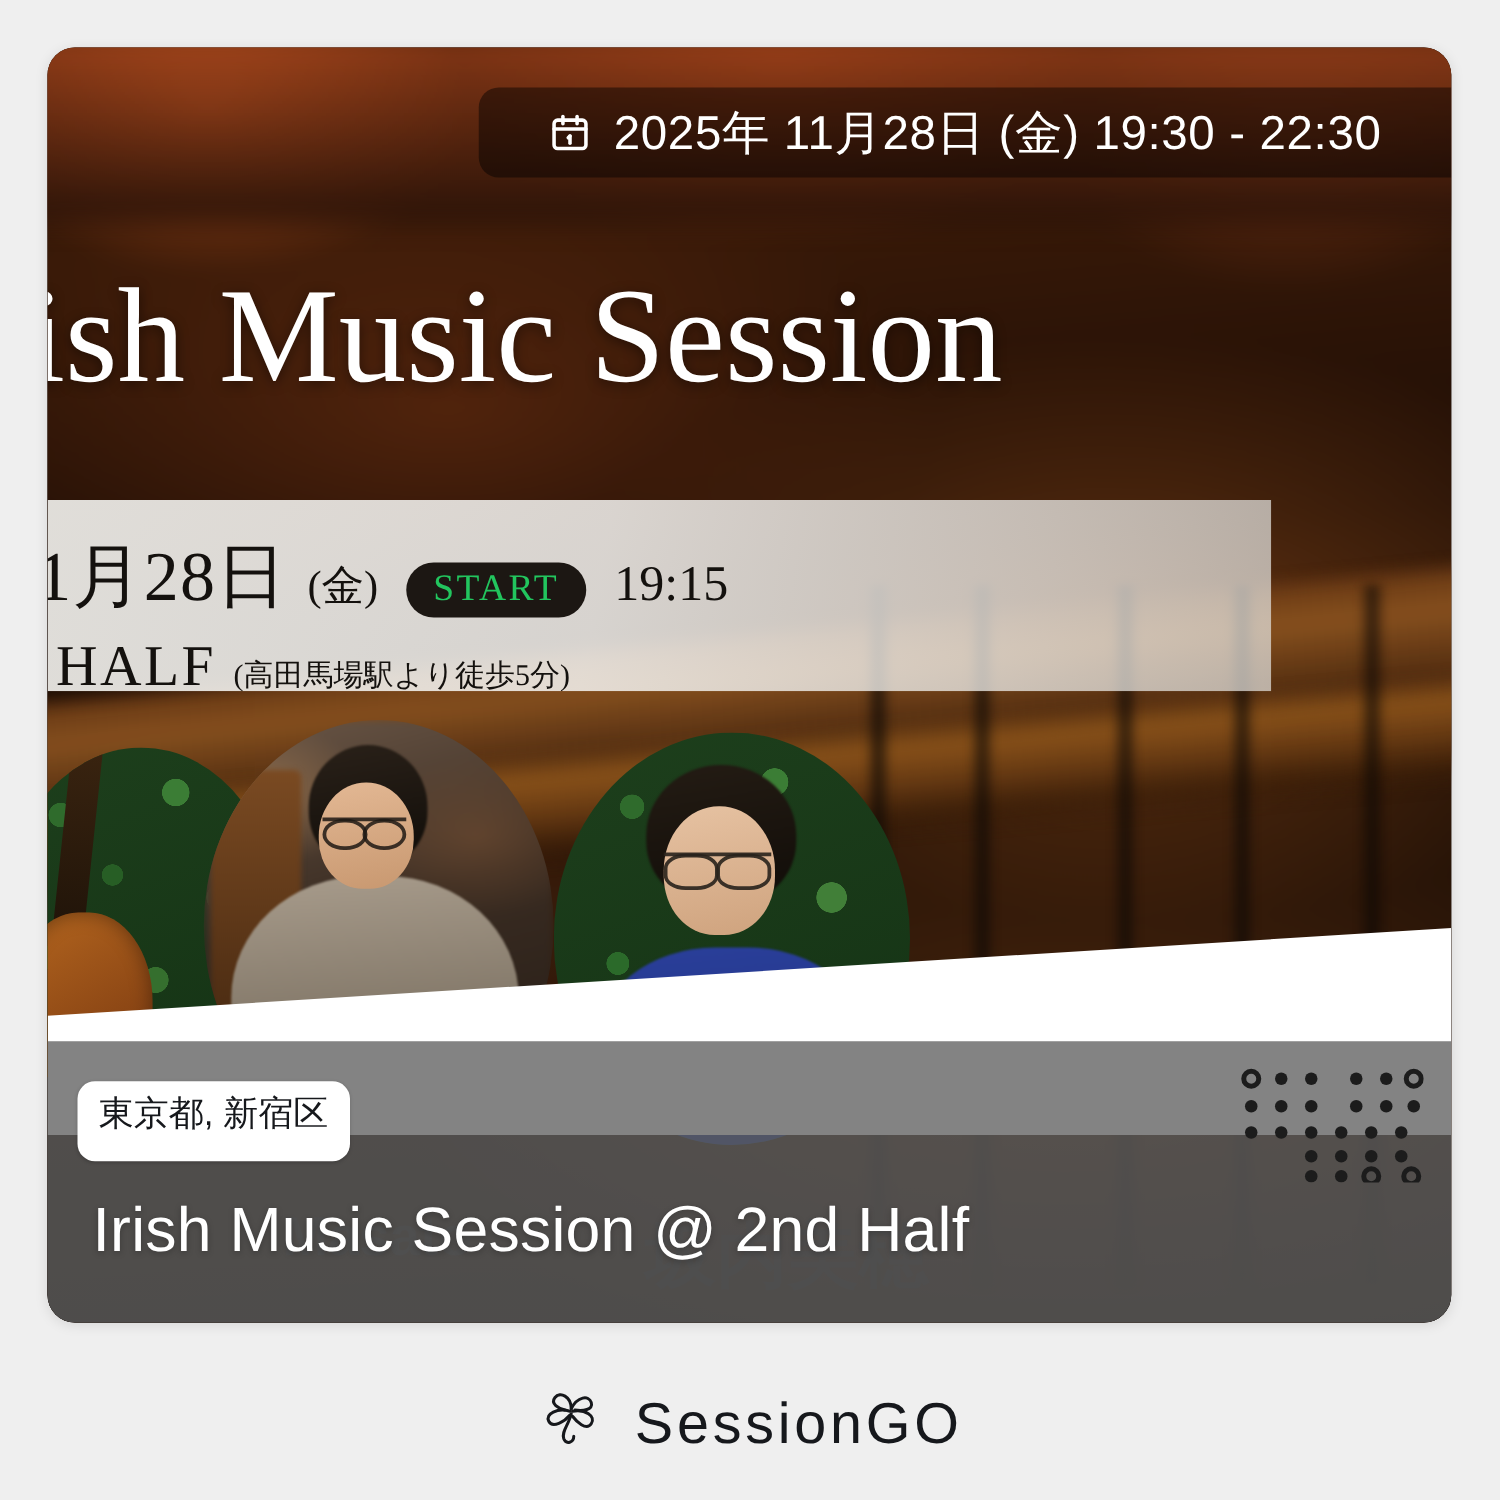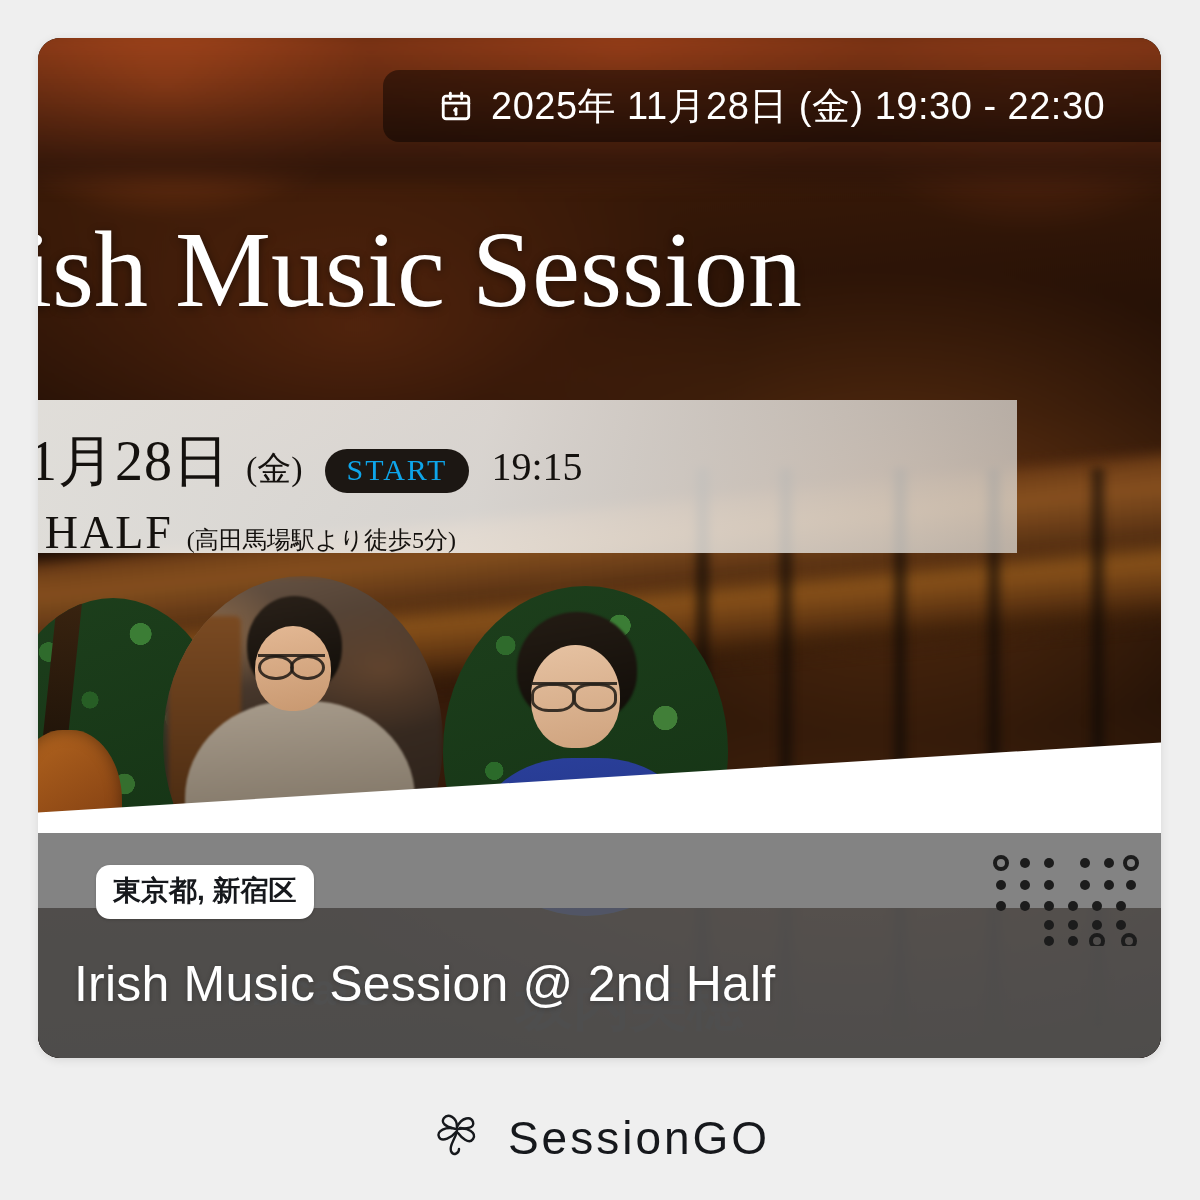--- a/index.html
+++ b/index.html
@@ -81,21 +81,21 @@
     background:linear-gradient(100deg,rgba(238,237,233,.93) 0%,rgba(244,243,240,.86) 45%,rgba(226,225,221,.72) 100%);
   }
   .poster-row1{
     position:absolute;left:-36px;top:236px;white-space:nowrap;
     font-family:"Liberation Serif","DejaVu Serif",serif;
     color:#14110e;display:flex;align-items:baseline;gap:16px;
   }
   .p-date{font-size:56px;letter-spacing:1px;}
   .p-dow{font-size:34px;}
   .p-start{
-    display:inline-block;background:#1c1713;color:#0ea5e9;
+    display:inline-block;background:#1c1713;color:#22c55e;
     border-radius:999px;padding:4px 22px 6px;
     font-size:30px;letter-spacing:2px;margin:0 6px;
     font-family:"Liberation Serif","DejaVu Serif",serif;
   }
   .p-time{font-size:40px;}
   .poster-row2{
     position:absolute;left:-42px;top:318px;white-space:nowrap;
     font-family:"Liberation Serif","DejaVu Serif",serif;
     color:#14110e;display:flex;align-items:baseline;gap:14px;
   }
@@ -230,25 +230,24 @@
   
   .infobar{
     position:absolute;left:0;right:0;top:795px;bottom:0;
     background:rgba(96,96,96,.78);
     overflow:hidden;
   }
   .dots{
     position:absolute;right:22px;top:18px;width:150px;height:95px;
   }
   .loc-badge{
-    position:absolute;left:58px;top:32px;
+    position:absolute;left:24px;top:32px;
     background:#fff;color:#16181c;border-radius:14px;
-    padding:7px 17px 9px;font-size:28px;white-space:nowrap;
+    padding:7px 17px 19px;font-size:28px;white-space:nowrap;
     box-shadow:0 1px 3px rgba(0,0,0,.18);
-    font-weight:bold;
   }
   .venue{
     position:absolute;left:272px;top:36px;
     color:#fff;font-size:38px;white-space:nowrap;
     text-shadow:0 1px 4px rgba(0,0,0,.25);
   }
   .card-title{
     position:absolute;left:36px;top:122px;
     color:#fff;font-size:50px;font-weight:normal;white-space:nowrap;
     letter-spacing:.2px;

